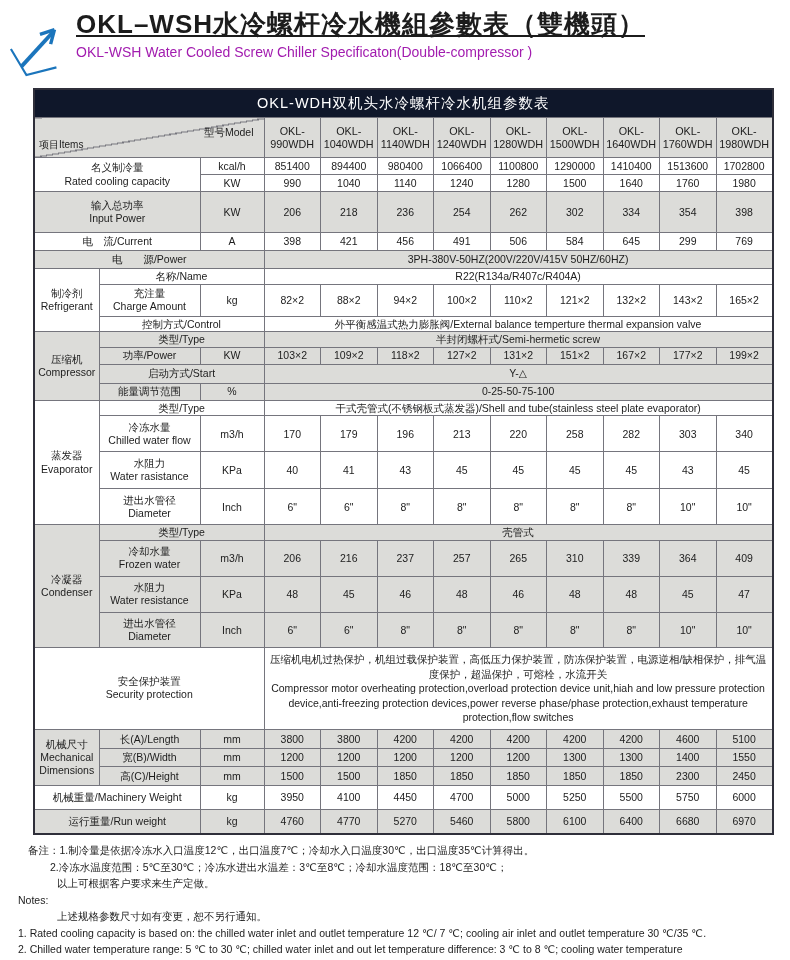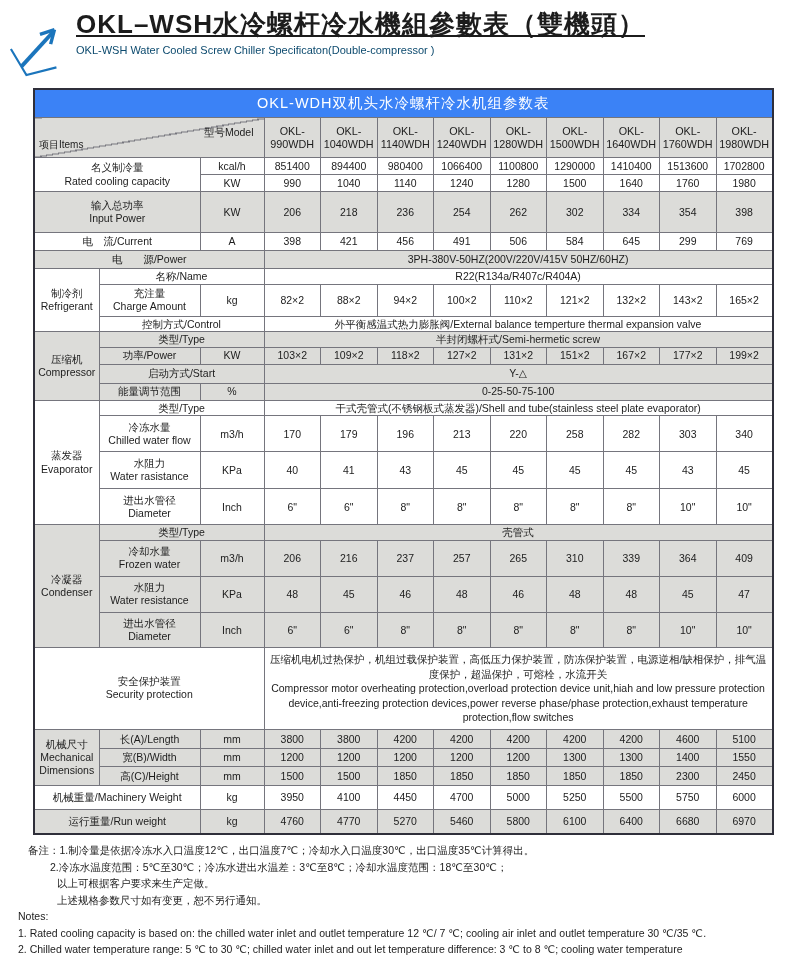--- a/index.html
+++ b/index.html
@@ -6,38 +6,38 @@
   body{
     width:790px;height:960px;overflow:hidden;
     font-family:"Liberation Sans","DejaVu Sans",sans-serif;
     color:#1c1c1c;position:relative;
   }
   
   .page-header{position:absolute;left:0;top:0;width:790px;height:88px;}
   .logo{position:absolute;left:8px;top:16px;width:62px;height:62px;}
   .title-block{position:absolute;left:76px;top:8px;width:706px;}
   .title-zh{font-size:26px;font-weight:bold;letter-spacing:1px;line-height:1.3;text-decoration:underline;}
-  .title-en{font-size:11px;font-weight:normal;margin-top:2px;color:#0c4a6e;}
+  .title-en{font-size:14px;font-weight:normal;margin-top:2px;color:#a21caf;}
   
   table.spec{
     position:absolute;left:33px;top:88px;
     width:739px;border-collapse:collapse;table-layout:fixed;
     border:2px solid #2f2f3a;
     font-size:10.5px;line-height:1.2;
   }
   table.spec th,table.spec td{
     border:1px solid #75757d;
     padding:1px 2px;text-align:center;vertical-align:middle;
     font-weight:normal;overflow:hidden;
   }
   tr.sec > th, tr.sec > td{border-top:1.5px solid #2f2f3a;}
   tr.g{background:#dcdcd9;}
   tr.w{background:#ffffff;}
   td.banner{
-    background:#3b82f6;color:#ffffff;font-size:14.5px;font-weight:bold;
+    background:#0f172a;color:#ffffff;font-size:14.5px;font-weight:bold;
     height:25px;letter-spacing:1px;border:2px solid #2f2f3a;
   }
   th.corner{
     position:relative;height:37px;
     background-image:linear-gradient(to bottom right,
       transparent calc(50% - 0.6px), #75757d calc(50% - 0.6px),
       #75757d calc(50% + 0.6px), transparent calc(50% + 0.6px));
   }
   .corner-items{position:absolute;left:4px;bottom:6px;font-size:10px;}
   .corner-model{position:absolute;right:10px;top:8px;font-size:10.5px;}
@@ -456,17 +456,17 @@
         <td>6680</td>
         <td>6970</td>
       </tr>
 </tbody>
   </table>
 
 <div class="notes">
   <div class="note ind0">备注：1.制冷量是依据冷冻水入口温度12℃，出口温度7℃；冷却水入口温度30℃，出口温度35℃计算得出。</div>
   <div class="note ind1">2.冷冻水温度范围：5℃至30℃；冷冻水进出水温差：3℃至8℃；冷却水温度范围：18℃至30℃；</div>
   <div class="note ind2">以上可根据客户要求来生产定做。</div>
+  <div class="note ind-en">Notes:</div>
   <div class="note ind2">上述规格参数尺寸如有变更，恕不另行通知。</div>
-  <div class="note ind-en">Notes:</div>
   <div class="note ind-en">1. Rated cooling capacity is based on: the chilled water inlet and outlet temperature 12 ℃/ 7 ℃; cooling air inlet and outlet temperature 30 ℃/35 ℃.</div>
   <div class="note ind-en">2. Chilled water temperature range: 5 ℃ to 30 ℃; chilled water inlet and out let temperature difference: 3 ℃ to 8 ℃; cooling water temperature</div>
 </div>
 
 </body></html>

